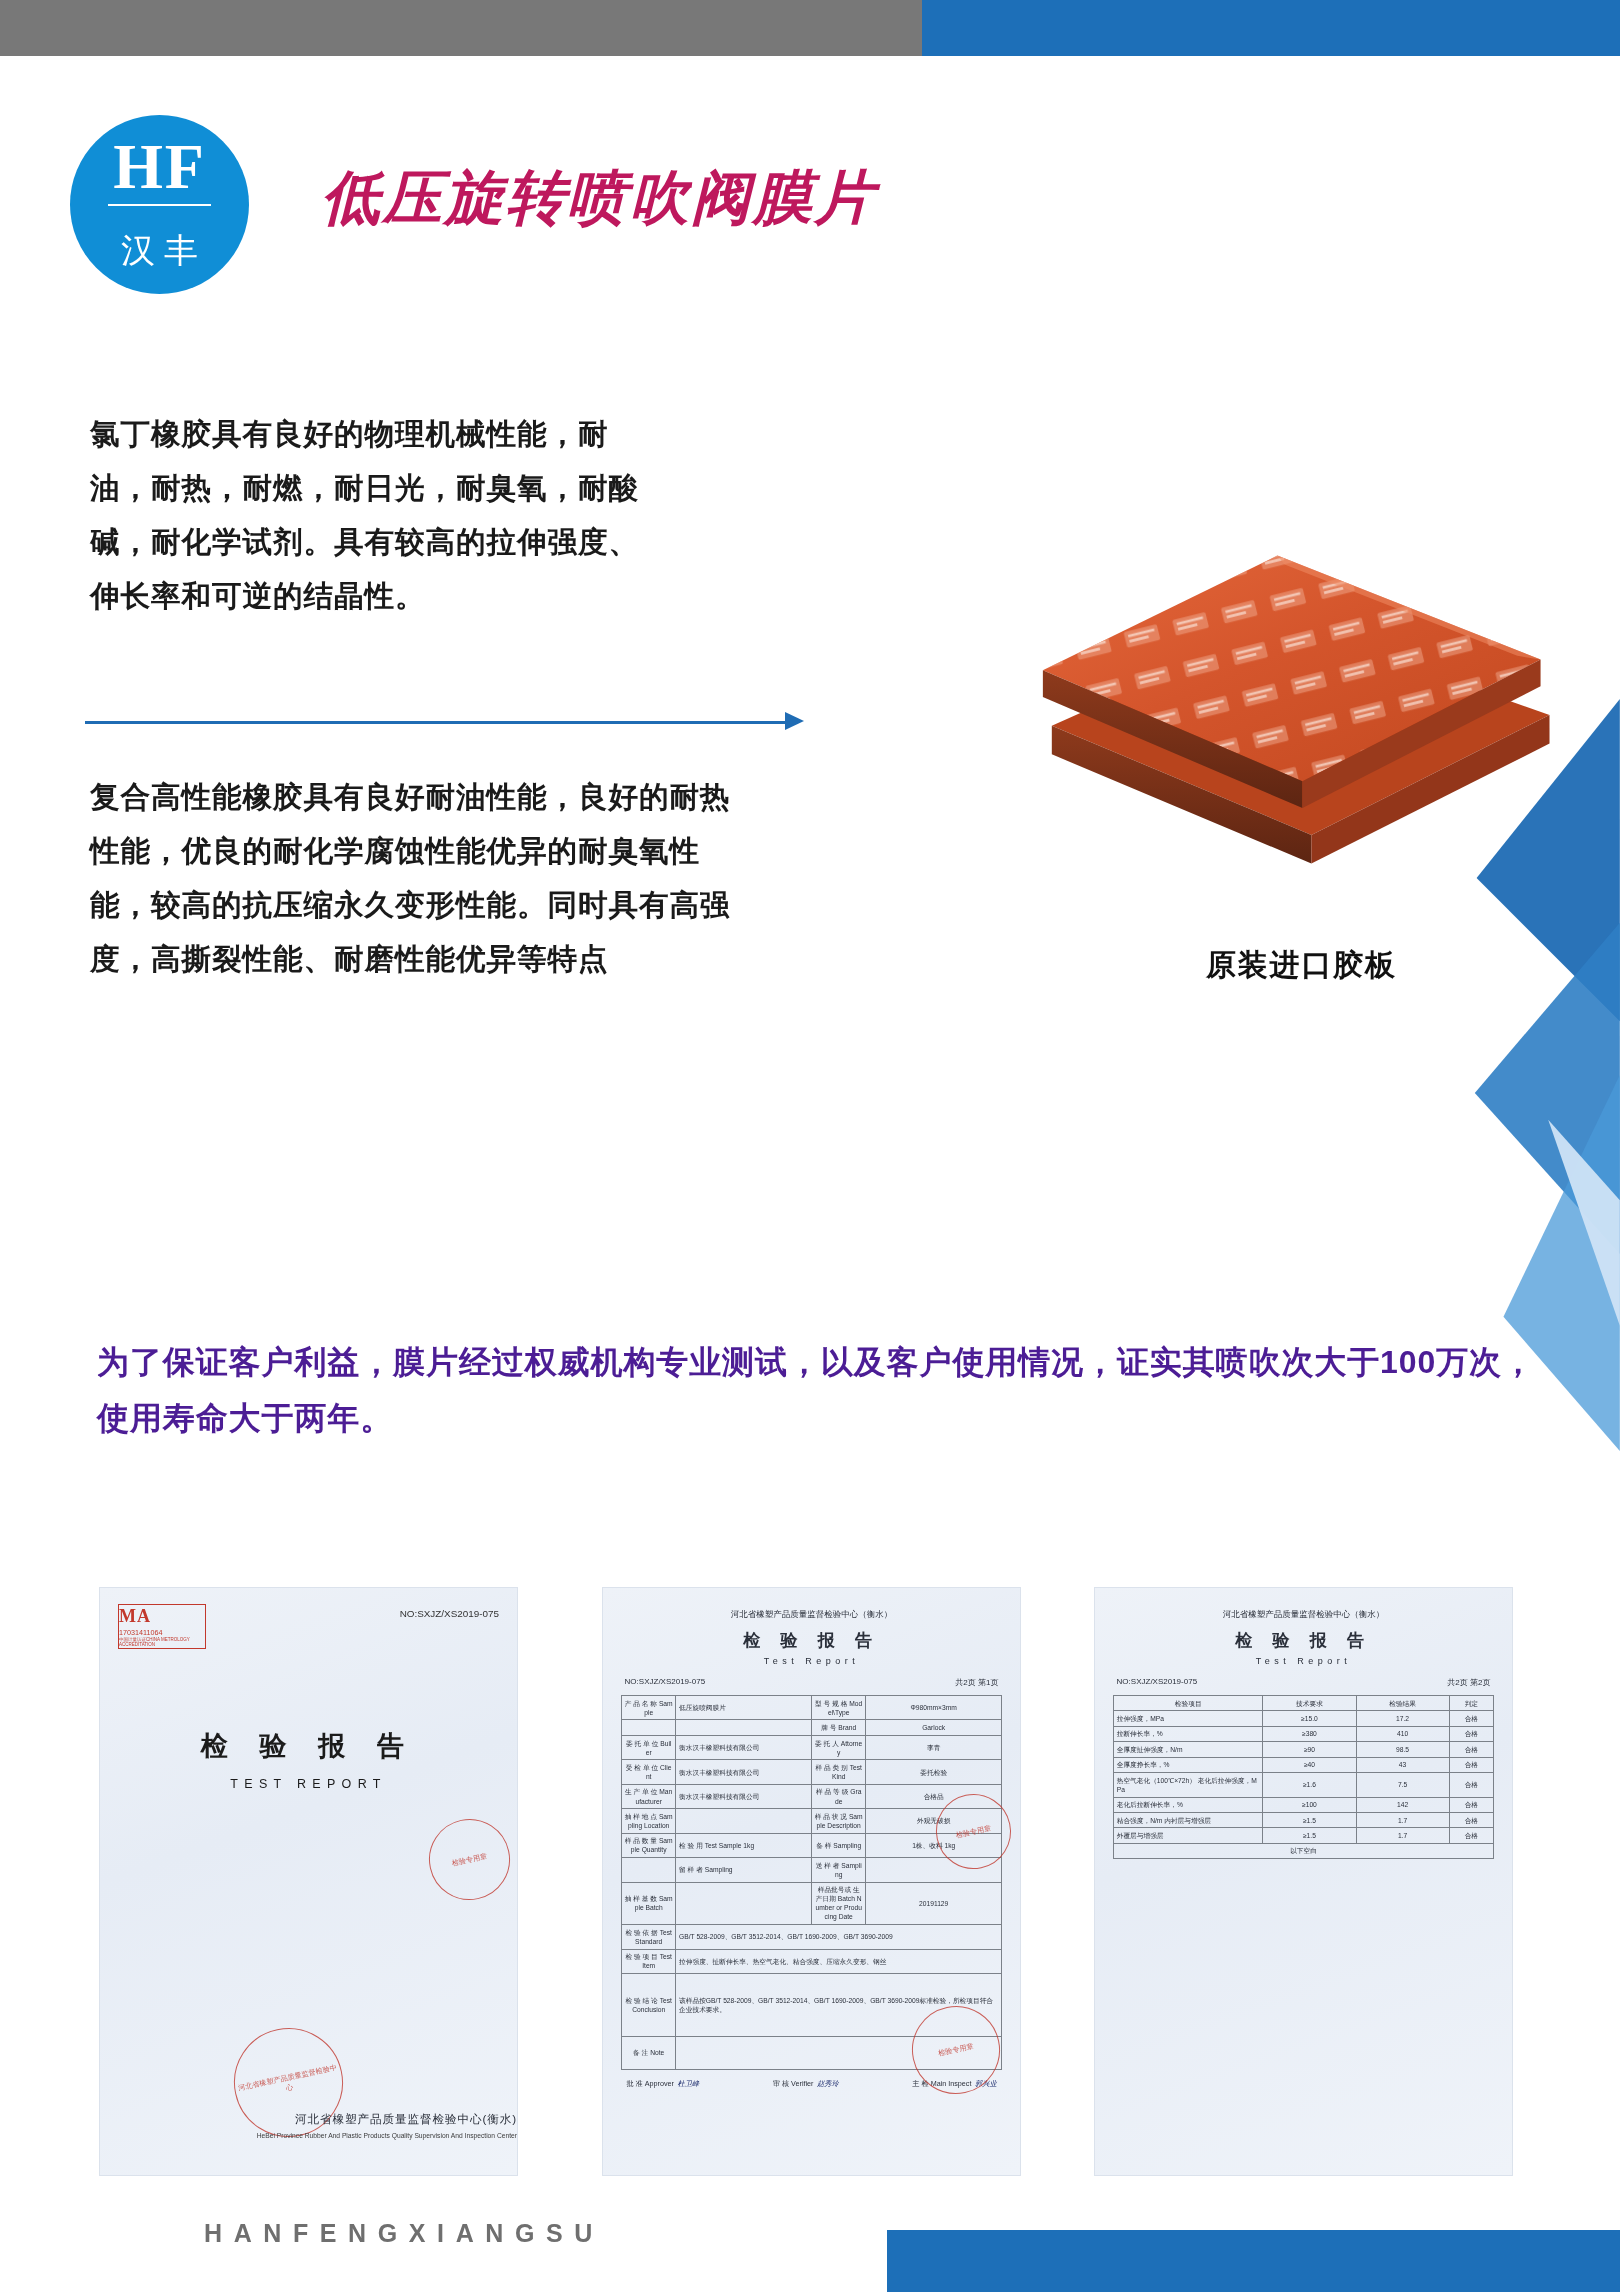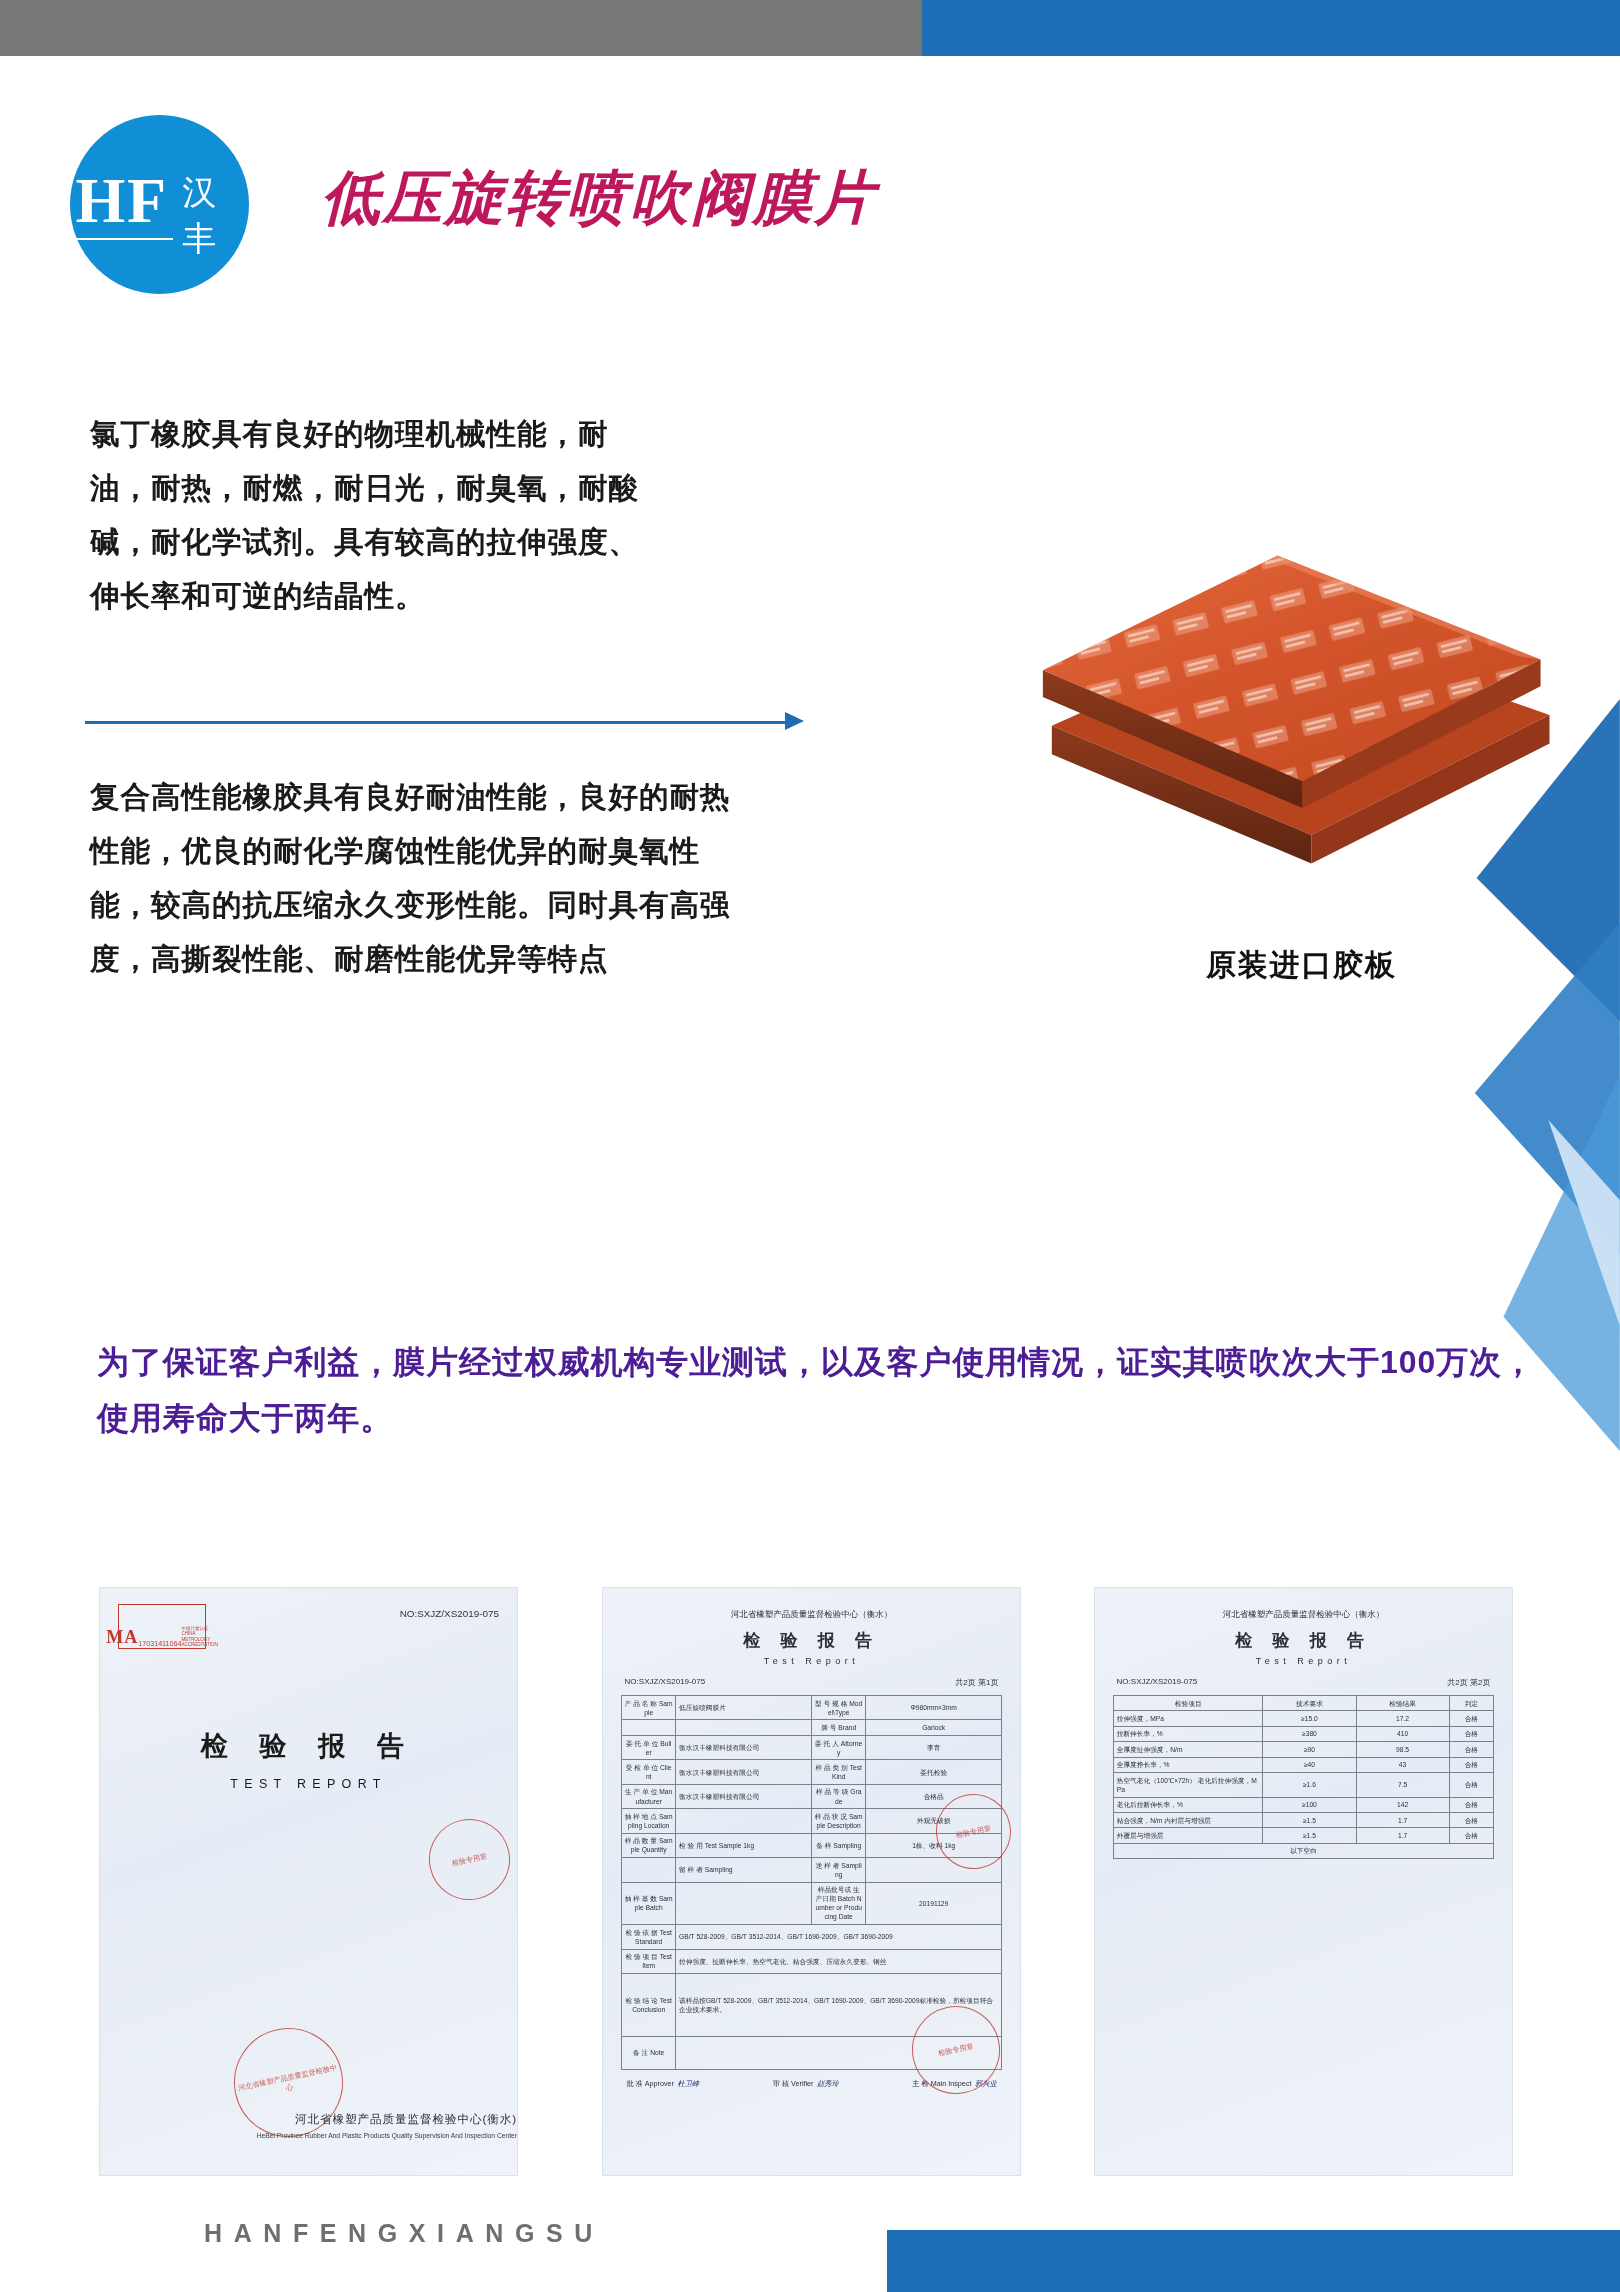--- a/index.html
+++ b/index.html
@@ -31,21 +31,21 @@
 
   
   .logo-circle {
     position: absolute;
     left: 70px; top: 115px;
     width: 179px; height: 179px;
     border-radius: 50%;
     background: #108ed6;
     color: #ffffff;
     display: flex;
-    flex-direction: row;
+    flex-direction: column;
     align-items: center;
     justify-content: center;
   }
   .logo-hf {
     font-family: "Liberation Serif", serif;
     font-size: 64px;
     font-weight: bold;
     letter-spacing: 1.8px;
     line-height: 1;
     border-bottom: 2.7px solid #ffffff;
@@ -161,22 +161,22 @@
     justify-content: space-between;
     align-items: flex-start;
     font-size: 9px;
   }
   .ma-badge {
     width: 86px;
     height: 43px;
     border: 1.4px solid #c2382c;
     color: #c2382c;
     display: flex;
-    flex-direction: row;
-    align-items: flex-end;
+    flex-direction: column;
+    align-items: flex-start;
     justify-content: center;
     font-size: 7.2px;
     line-height: 1.25;
   }
   .ma-badge .ma-big {
     font-size: 18px;
     font-weight: bold;
     letter-spacing: 0.9px;
     font-family: "Liberation Serif", serif;
   }

